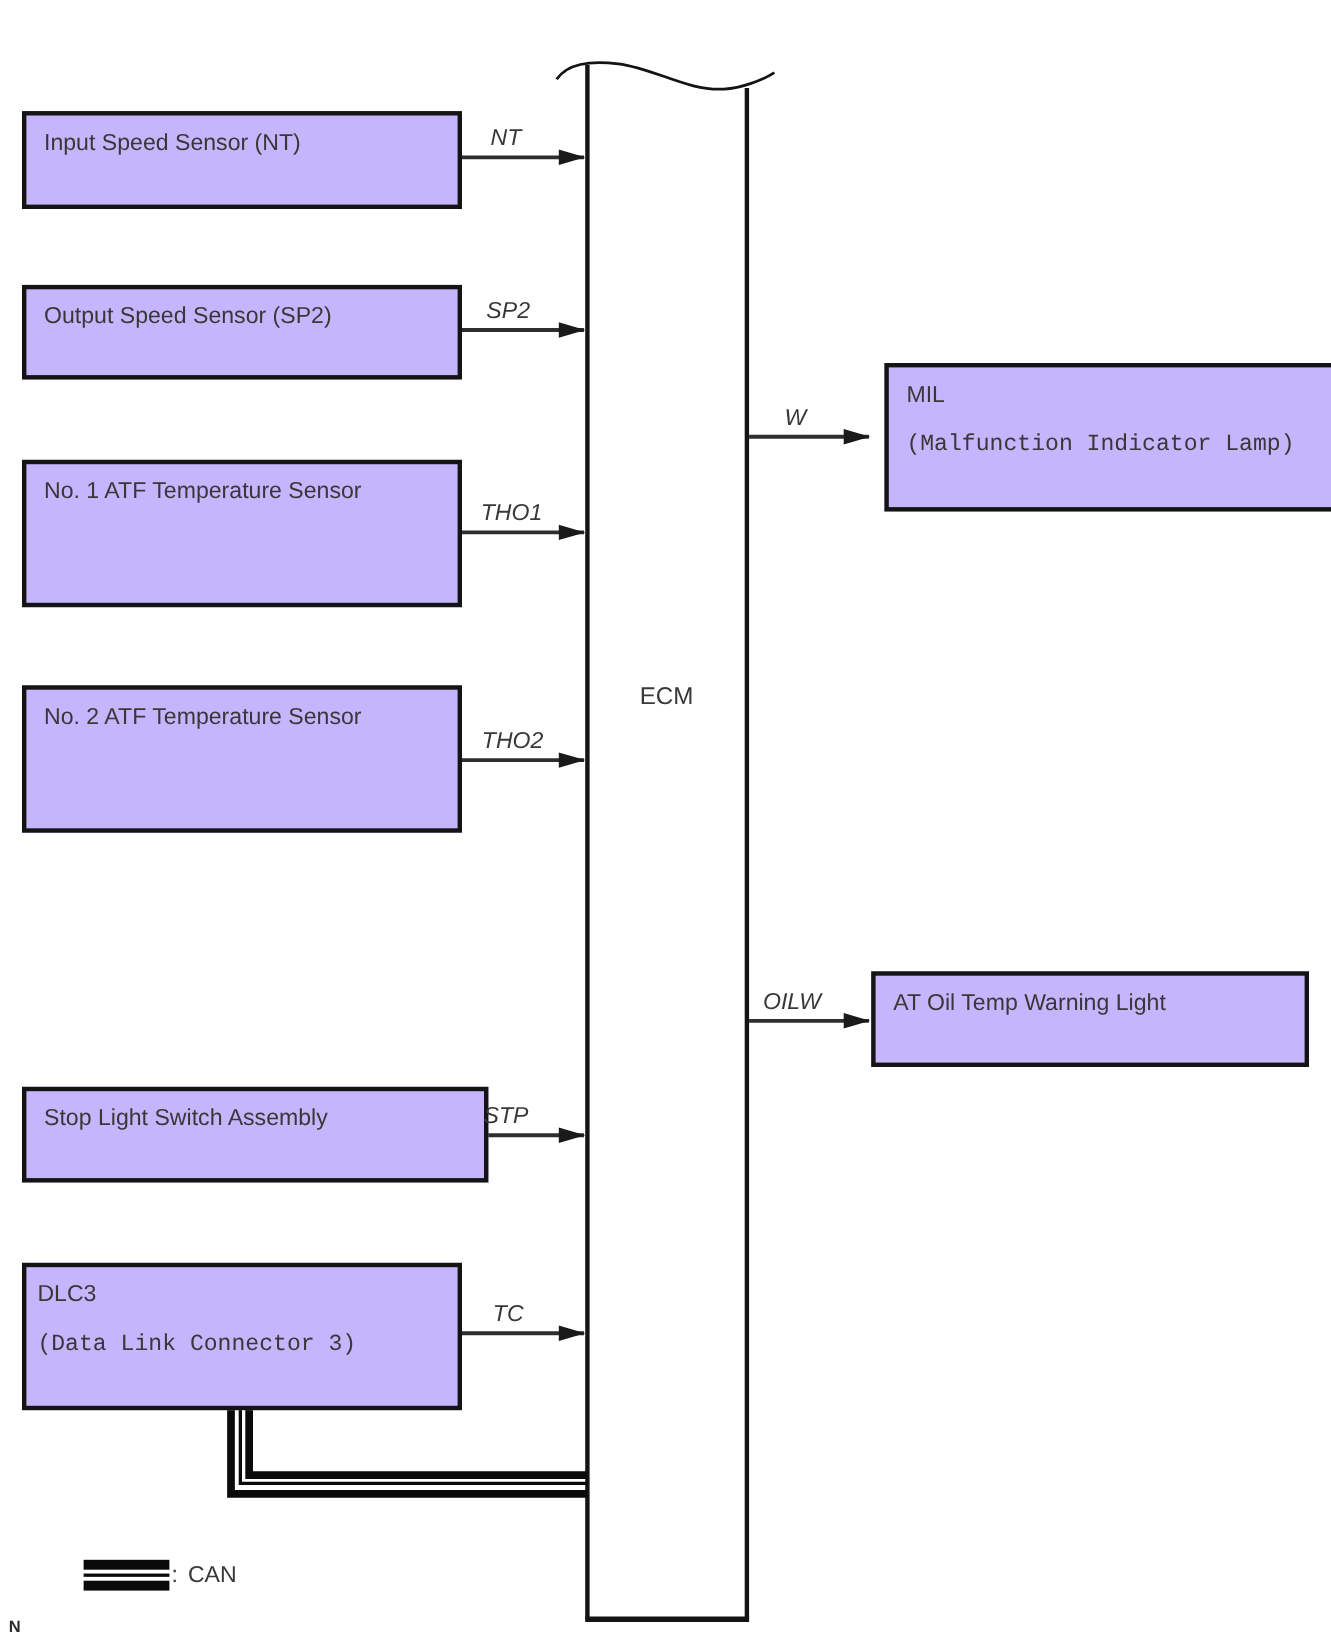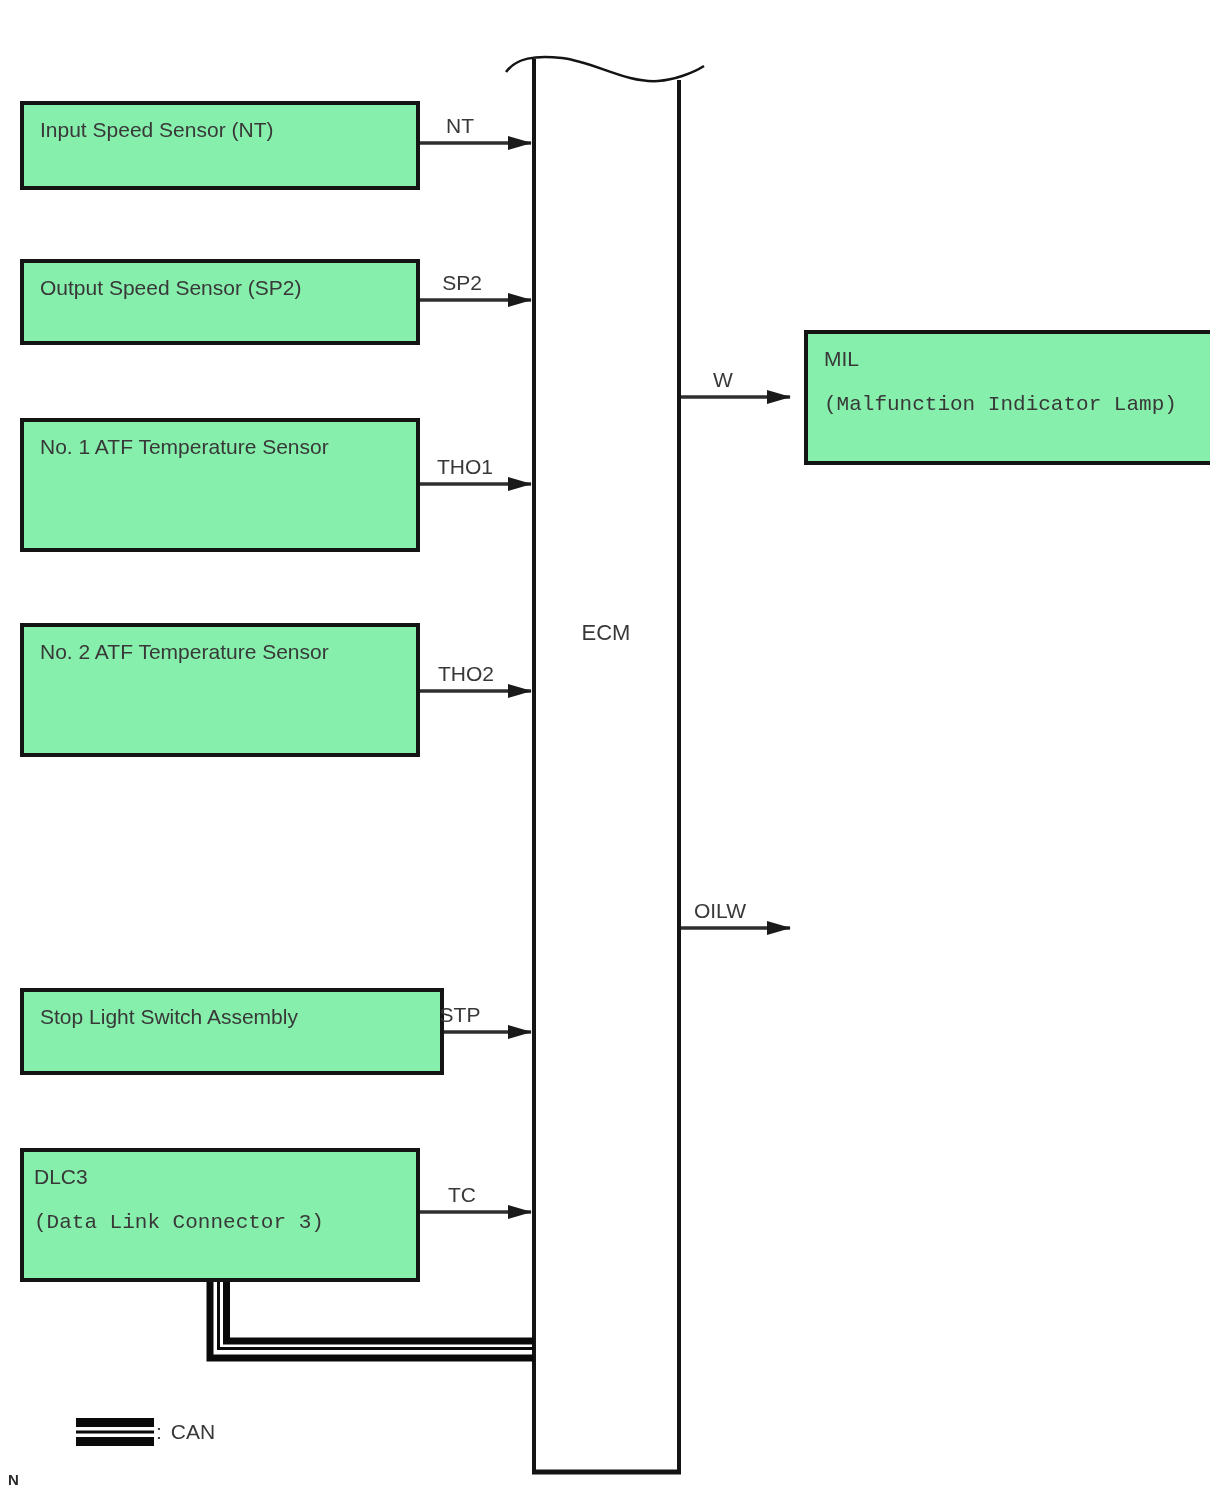--- a/index.html
+++ b/index.html
@@ -13,38 +13,39 @@
     height: 1498px;
     background: #ffffff;
     font-family: "Liberation Sans", "DejaVu Sans", sans-serif;
     color: #333333;
     overflow: hidden;
   }
   .node-box {
     position: absolute;
     box-sizing: border-box;
     border: 4px solid #141414;
-    background: #86efac;
+    background: #c4b5fd;
     padding: 12px 16px;
     font-size: 21px;
     line-height: 26px;
     color: #383838;
   }
   .node-box .line2 {
     display: block;
     margin-top: 20px;
     font-family: Liberation Mono, monospace;
   }
   .signal-label {
     position: absolute;
     transform: translateX(-50%);
     font-size: 21px;
     line-height: 24px;
     color: #383838;
     white-space: nowrap;
+    font-style: italic;
   }
   .ecm-label {
     position: absolute;
     transform: translateX(-50%);
     font-size: 22px;
     color: #383838;
     white-space: nowrap;
     text-align: center;
   }
   .legend-text {
@@ -151,20 +152,23 @@
   <div class="node-box" style="left:20px; top:1148px; width:400px; height:134px;padding-left:10px;">
     <span>DLC3</span>
     <span class="line2">(Data Link Connector 3)</span>
   </div>
 
   <div class="node-box" style="left:804px; top:330px; width:456px; height:135px;">
     <span>MIL</span>
     <span class="line2">(Malfunction Indicator Lamp)</span>
   </div>
 
+  <div class="node-box" style="left:792px; top:883px; width:398px; height:87px;">
+    <span>AT Oil Temp Warning Light</span>
+  </div>
 
   <div class="ecm-label" style="left:606px; top:620px;">ECM</div>
 
   <div class="signal-label" style="left:460px; top:114px;">NT</div>
   <div class="signal-label" style="left:462px; top:271px;">SP2</div>
   <div class="signal-label" style="left:465px; top:455px;">THO1</div>
   <div class="signal-label" style="left:466px; top:662px;">THO2</div>
   <div class="signal-label" style="left:460px; top:1003px;">STP</div>
   <div class="signal-label" style="left:462px; top:1183px;">TC</div>
   <div class="signal-label" style="left:723px; top:368px;">W</div>

